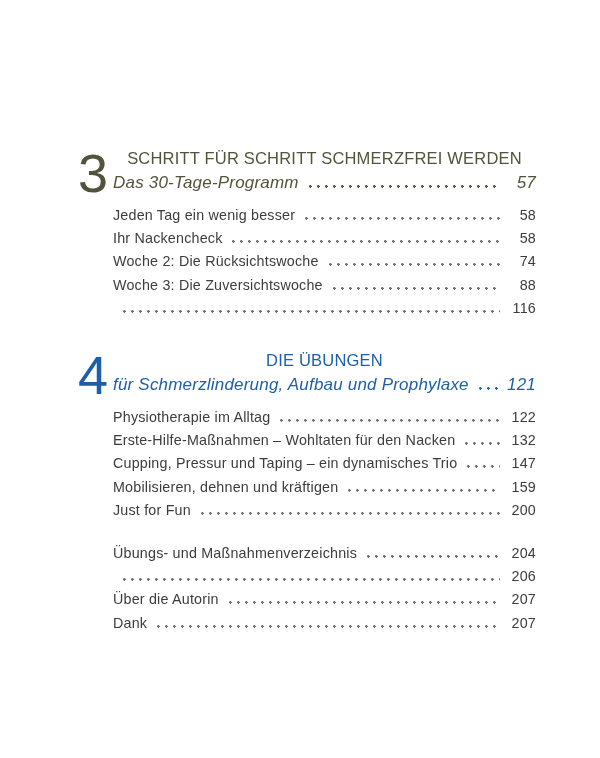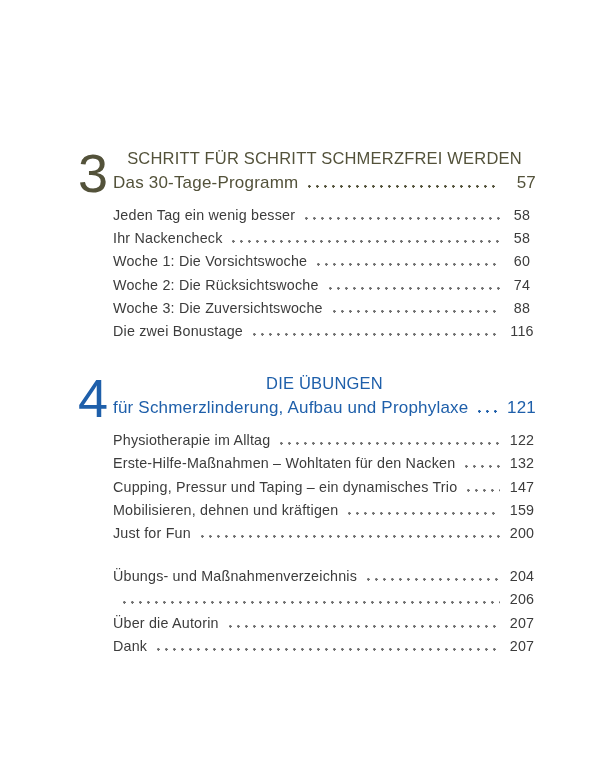--- a/index.html
+++ b/index.html
@@ -34,20 +34,21 @@
     white-space: nowrap;
     text-align: center;
   }
   .ch-sub-row {
     display: flex;
     align-items: baseline;
     font-size: 17px;
     letter-spacing: 0.2px;
     margin-top: 2px;
     line-height: 1.35;
+    font-style: italic;
   }
   .c3 { color: var(--chapter3, #53523a); }
   .c4 { color: var(--chapter4, #1e5faa); }
   .c3 .leader { --dots: var(--chapter3, #53523a); }
   .c4 .leader { --dots: var(--chapter4, #1e5faa); }
   .leader {
     flex: 1 1 auto;
     min-width: 14px;
     height: 3px;
     margin: 0 8px 1px 10px;
@@ -60,21 +61,21 @@
   .entries { margin-left: 35px; margin-top: 12px; }
   .row {
     display: flex;
     align-items: baseline;
     height: 23.2px;
     font-size: 14.3px;
     letter-spacing: 0.2px;
     color: var(--entry, #3c3c3c);
   }
   .row .label { flex: 0 1 auto; white-space: nowrap; text-align: right; }
-  .row .pagenum { flex: 0 0 auto; min-width: 28px; text-align: center; }
+  .row .pagenum { flex: 0 0 auto; min-width: 28px; text-align: right; }
   .chapter.second { margin-top: 26px; }
   .backmatter { margin-left: 35px; margin-top: 20px; }
 </style>
 </head>
 <body>
 
 <div class="toc">
 
   <div class="chapter c3">
     <div class="ch-num">3</div>
@@ -93,36 +94,30 @@
       <span class="label">Jeden Tag ein wenig besser</span>
       <span class="leader"></span>
       <span class="pagenum">58</span>
     </div>
     <div class="row">
       <span class="label">Ihr Nackencheck</span>
       <span class="leader"></span>
       <span class="pagenum">58</span>
     </div>
     <div class="row">
-      <span class="label">Woche 1: Die Vorsichtswoche</span>
-      <span class="leader"></span>
-      <span class="pagenum">60</span>
-    </div>
-    <div class="row">
       <span class="label">Woche 2: Die Rücksichtswoche</span>
       <span class="leader"></span>
       <span class="pagenum">74</span>
     </div>
     <div class="row">
       <span class="label">Woche 3: Die Zuversichtswoche</span>
       <span class="leader"></span>
       <span class="pagenum">88</span>
     </div>
     <div class="row">
-      <span class="label">Die zwei Bonustage</span>
       <span class="leader"></span>
       <span class="pagenum">116</span>
     </div>
   </div>
 
   <div class="chapter c4 second">
     <div class="ch-num">4</div>
     <div class="ch-head">
       <div class="ch-title">DIE ÜBUNGEN</div>
       <div class="ch-sub-row">

